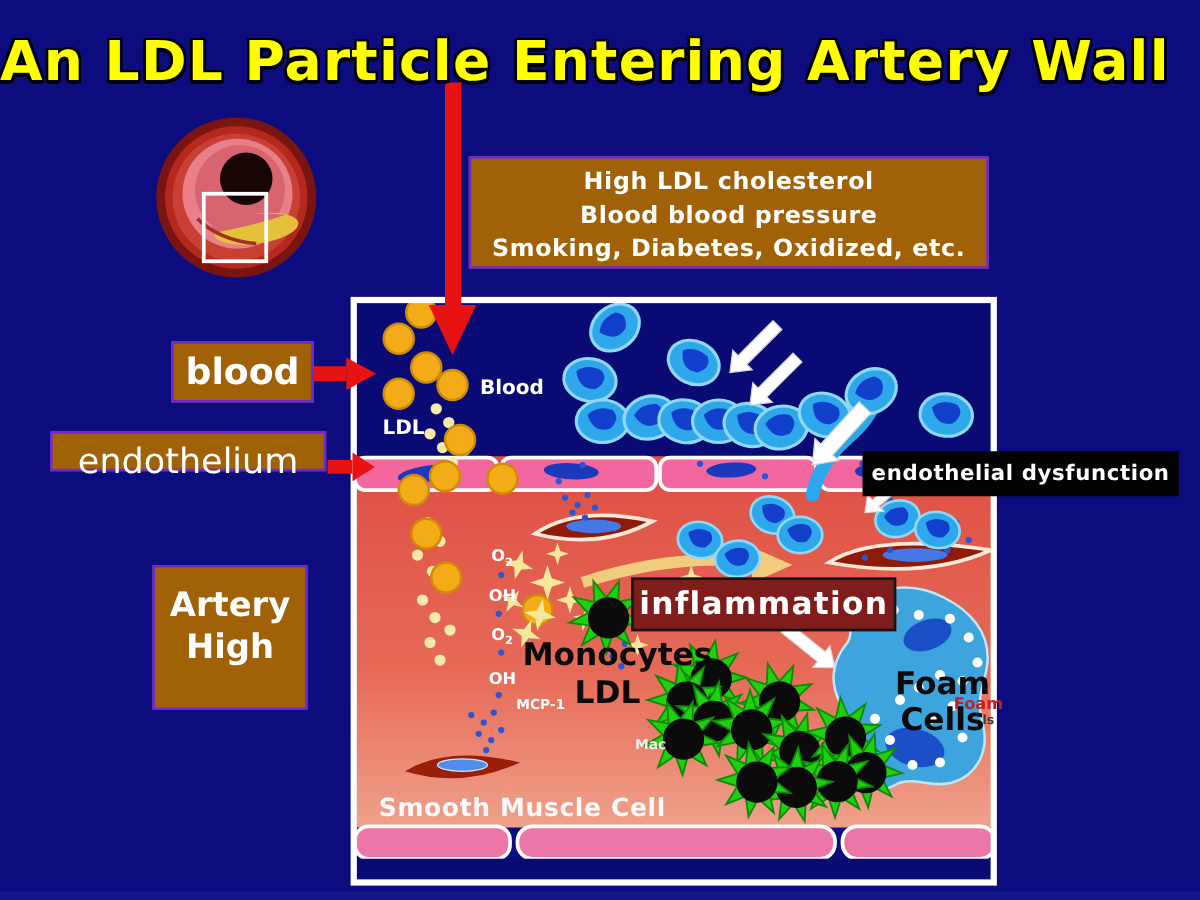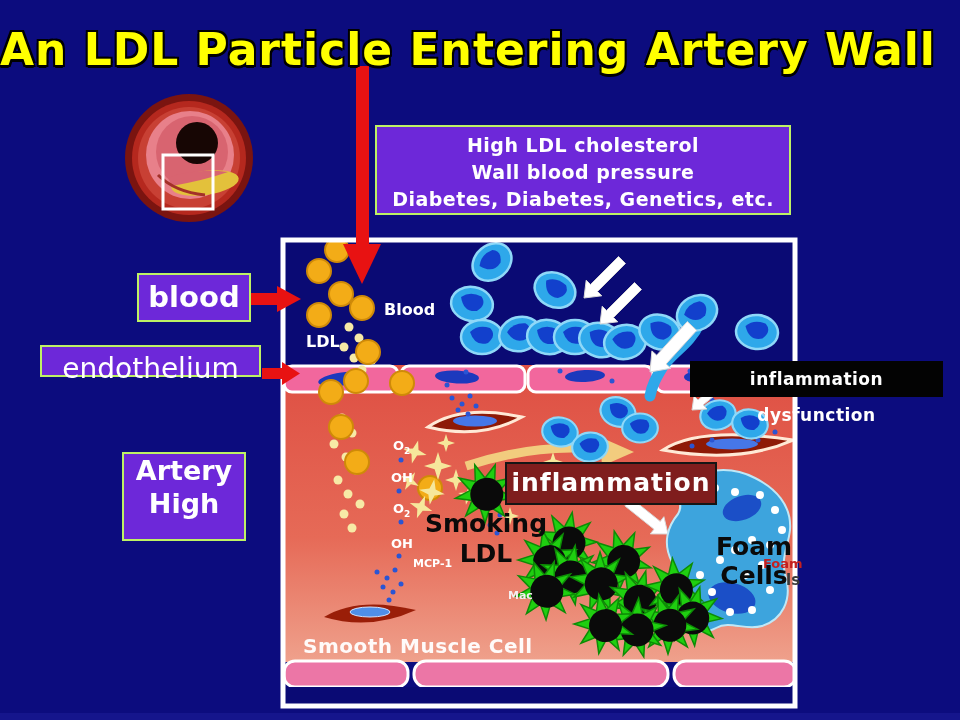--- a/index.html
+++ b/index.html
@@ -3,42 +3,42 @@
 <meta charset="utf-8">
 <style>
   html,body{margin:0;padding:0;background:#000;}
   .slide{position:relative;width:960px;height:720px;overflow:hidden;background:#0c0c7e;
          font-family:"DejaVu Sans","Liberation Sans",sans-serif;}
   svg.art{position:absolute;left:0;top:0;}
   .abs{position:absolute;}
   .title{left:0;top:24px;width:800px;text-align:center;font-size:44px;font-weight:bold;
          color:#ffff00;letter-spacing:1px;white-space:nowrap;
          text-shadow:-2px -2px 0 #000,2px -2px 0 #000,-2px 2px 0 #000,2px 2px 0 #000,0 3px 0 #000;}
-  .blackbox{background:#6d28d9;border:2px solid #bef264;color:#ffffff;text-align:center;
+  .blackbox{background:#a16207;border:2px solid #6d28d9;color:#ffffff;text-align:center;
             box-sizing:border-box;}
   .risk{left:375px;top:125px;width:416px;height:90px;font-size:19px;font-weight:bold;
         line-height:27px;padding-top:5px;letter-spacing:0.5px;}
   .lbl-blood{left:137px;top:273px;width:114px;height:49px;font-size:29px;font-weight:bold;line-height:45px;}
   .lbl-endo{left:40px;top:345px;width:221px;height:32px;font-size:28px;font-weight:normal;line-height:44px;}
-  .lbl-aw{left:122px;top:452px;width:124px;height:89px;font-size:27px;font-weight:bold;line-height:33px;padding-top:0;}
+  .lbl-aw{left:122px;top:452px;width:124px;height:116px;font-size:27px;font-weight:bold;line-height:33px;padding-top:14px;}
   .dysf{left:690px;top:361px;width:253px;height:36px;background:#030303;color:#fff;
         font-size:17px;font-weight:bold;text-align:center;line-height:36px;letter-spacing:0.5px;}
   .infl{left:505px;top:462px;width:212px;height:43px;background:#7f1d1d;border:2px solid #151515;
         box-sizing:border-box;color:#fff;font-size:25px;font-weight:bold;text-align:center;
         line-height:37px;letter-spacing:1px;}
   .wtxt{color:#ffffff;font-weight:bold;}
   .blood-t{left:384px;top:300px;font-size:16px;}
   .ldl-t{left:306px;top:332px;font-size:16px;}
   .mono-t{left:615px;top:256px;font-size:22px;letter-spacing:0.5px;}
   .oxid{left:418px;top:509px;width:136px;text-align:center;color:#0a0a0a;
         font-size:25px;font-weight:bold;line-height:30px;}
   .foam{left:702px;top:532px;width:104px;text-align:center;color:#0a0a0a;
         font-size:25px;font-weight:bold;line-height:29px;}
   .foam-u1{left:763px;top:556px;font-size:13px;font-weight:bold;color:#c42020;}
-  .foam-u2{left:786px;top:571px;font-size:15px;font-weight:bold;color:#3a3a3a;}
+  .foam-u2{left:786px;top:571px;font-size:10px;font-weight:bold;color:#3a3a3a;}
   .mac-t{left:508px;top:568px;font-size:11px;color:#f5eef0;font-weight:bold;margin-top:21px;}
   .rad{color:#fff;font-weight:bold;font-size:13px;}
   .rad sub{font-size:9px;}
   .r1{left:393px;top:438px;} .r2{left:391px;top:470px;}
   .r3{left:393px;top:501px;} .r4{left:391px;top:536px;}
   .mcp{left:413px;top:557px;font-size:11px;}
   .smc{left:303px;top:634px;font-size:20px;color:rgba(255,255,255,0.95);font-weight:bold;letter-spacing:0.5px;}
 </style>
 </head>
 <body>
@@ -304,39 +304,39 @@
   <g fill="#e81212">
     <rect x="262" y="368" width="20" height="11"></rect>
     <polygon points="282,362 282,385 300,373.5"></polygon>
   </g>
 </svg>
 
 <div class="abs title">An LDL Particle Entering Artery Wall</div>
 
 <div class="abs blackbox risk">
   <div>High LDL cholesterol</div>
-  <div>Wall blood pressure</div>
-  <div>Diabetes, Diabetes, Genetics, etc.</div>
+  <div>Blood blood pressure</div>
+  <div>Smoking, Diabetes, Oxidized, etc.</div>
 </div>
 
 <div class="abs blackbox lbl-blood">blood</div>
 <div class="abs blackbox lbl-endo">endothelium</div>
 <div class="abs blackbox lbl-aw">
   <div>Artery</div>
   <div>High</div>
 </div>
 
 <div class="abs wtxt blood-t">Blood</div>
 <div class="abs wtxt ldl-t">LDL</div>
 
-<div class="abs dysf">inflammation dysfunction</div>
+<div class="abs dysf">endothelial dysfunction</div>
 <div class="abs infl">inflammation</div>
 
 <div class="abs oxid">
-  <div>Smoking</div>
+  <div>Monocytes</div>
   <div>LDL</div>
 </div>
 
 <div class="abs foam-u1">Foam</div>
 <div class="abs foam-u2">ls</div>
 <div class="abs foam">
   <div>Foam</div>
   <div>Cells</div>
 </div>
 

